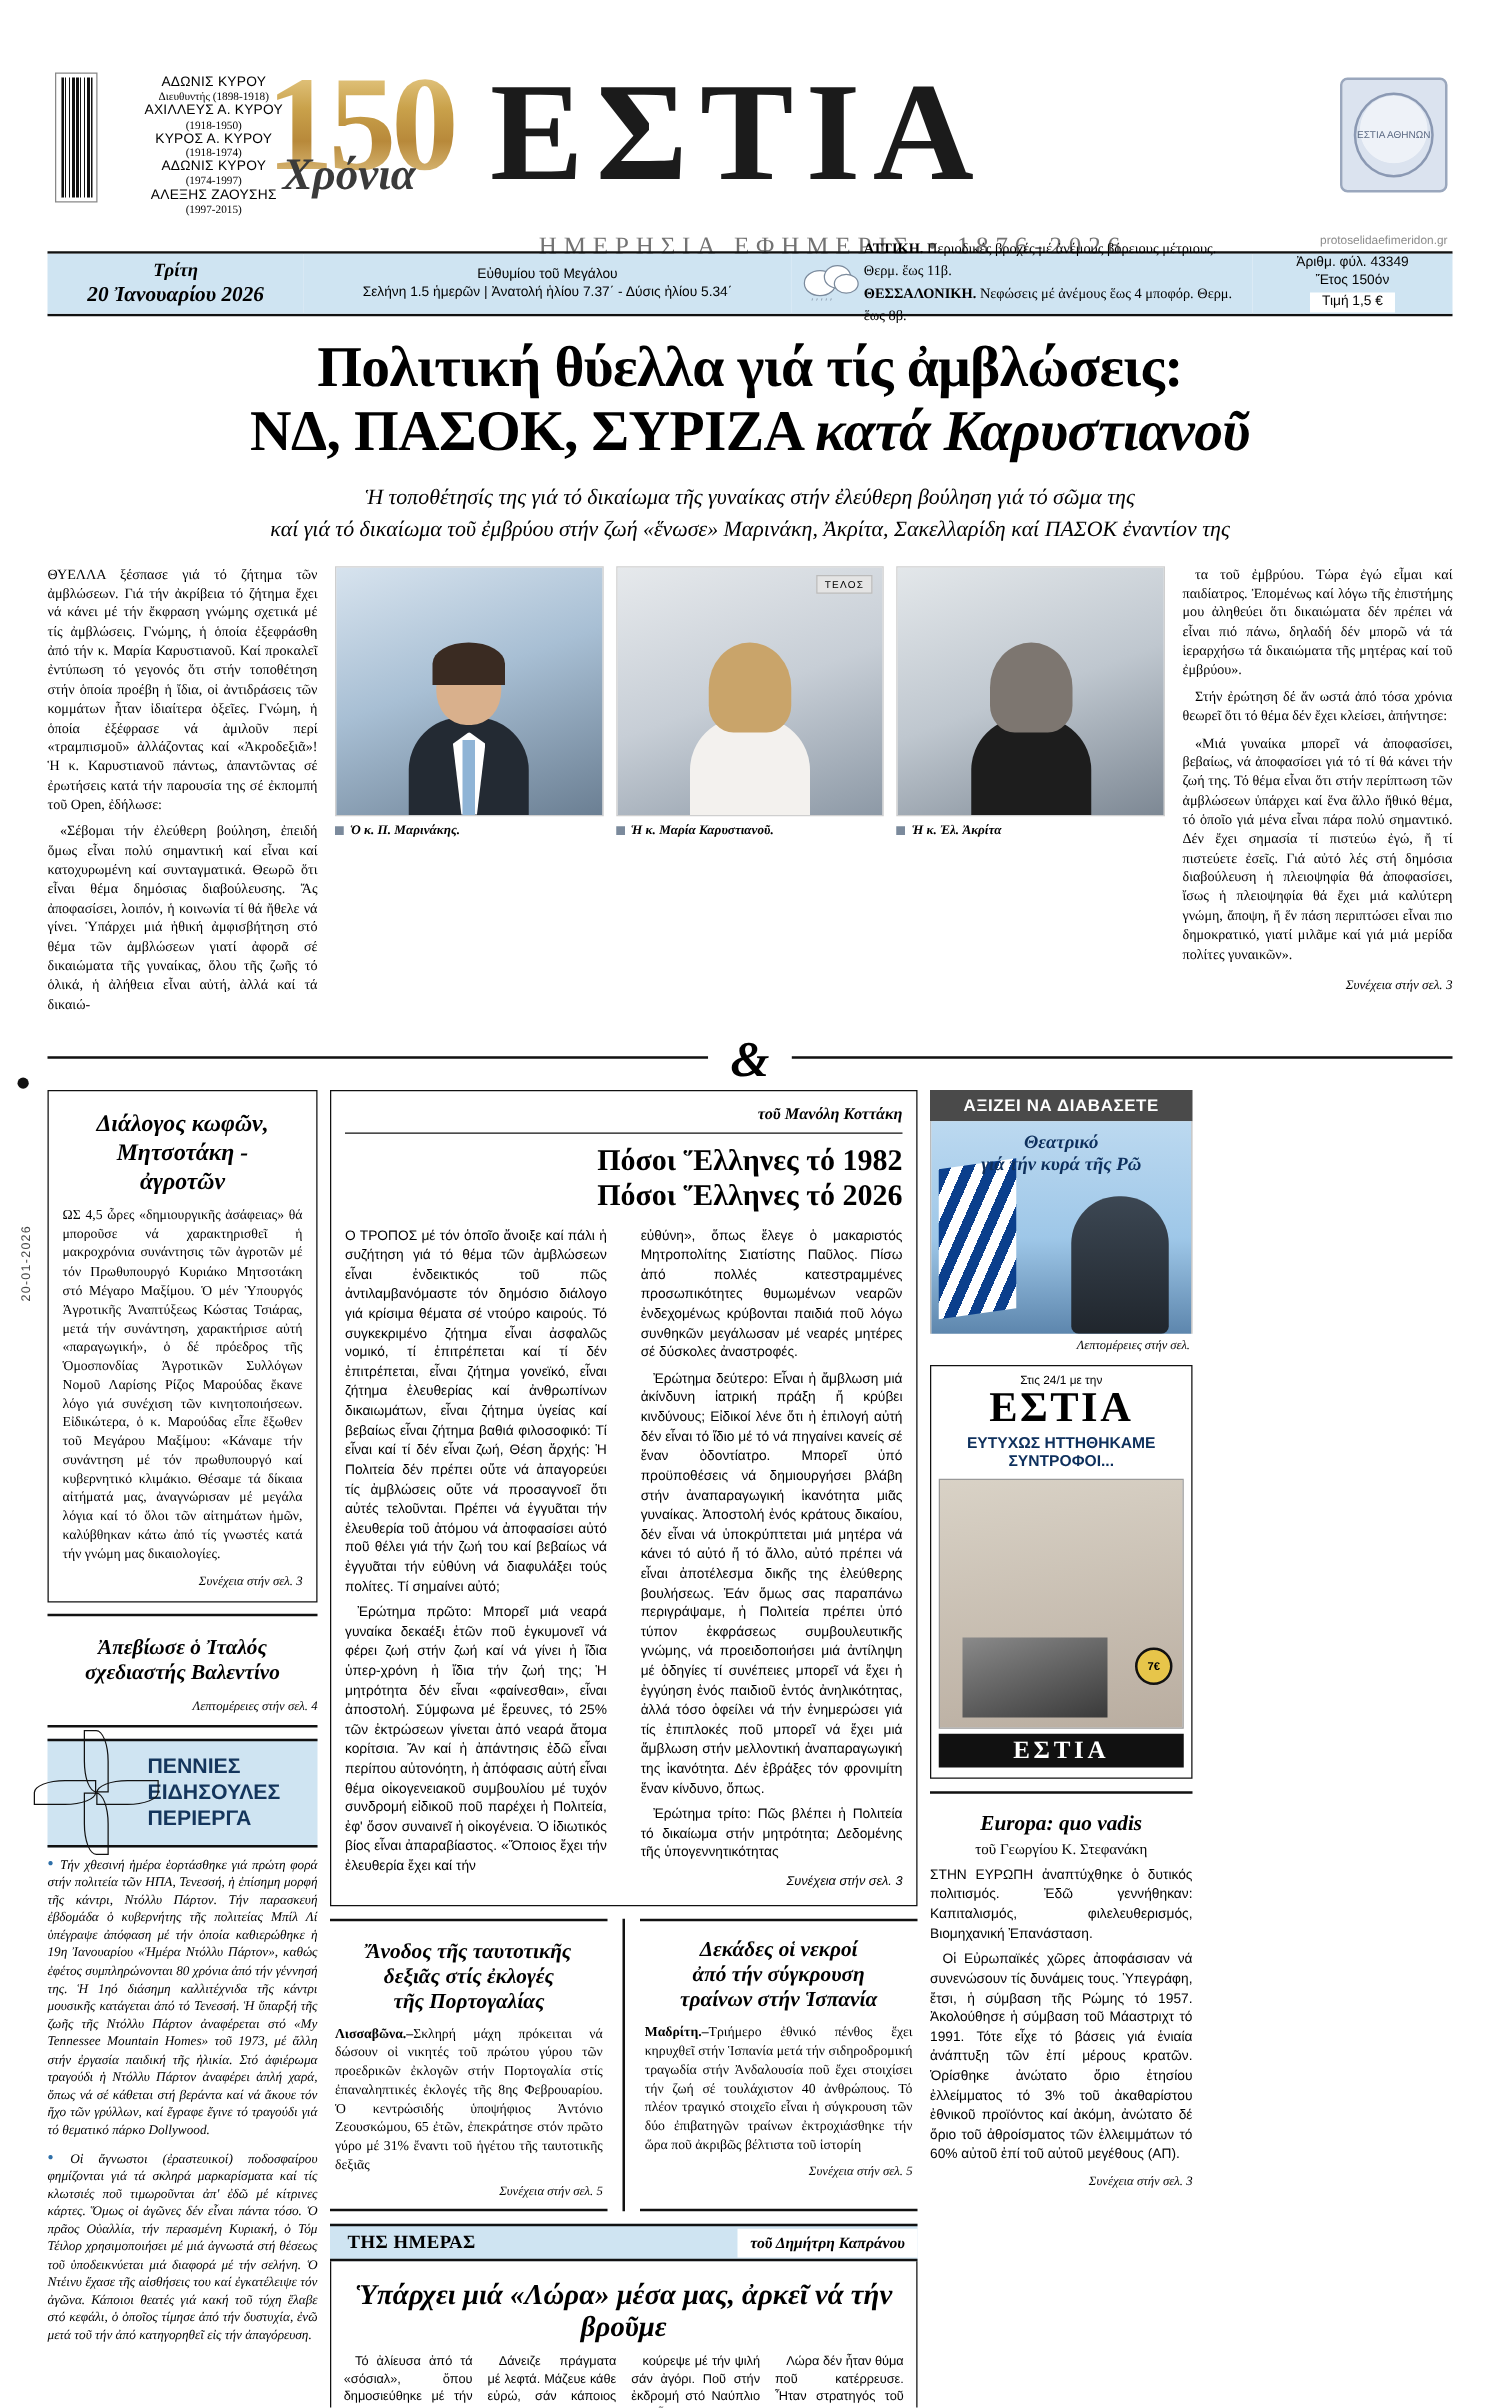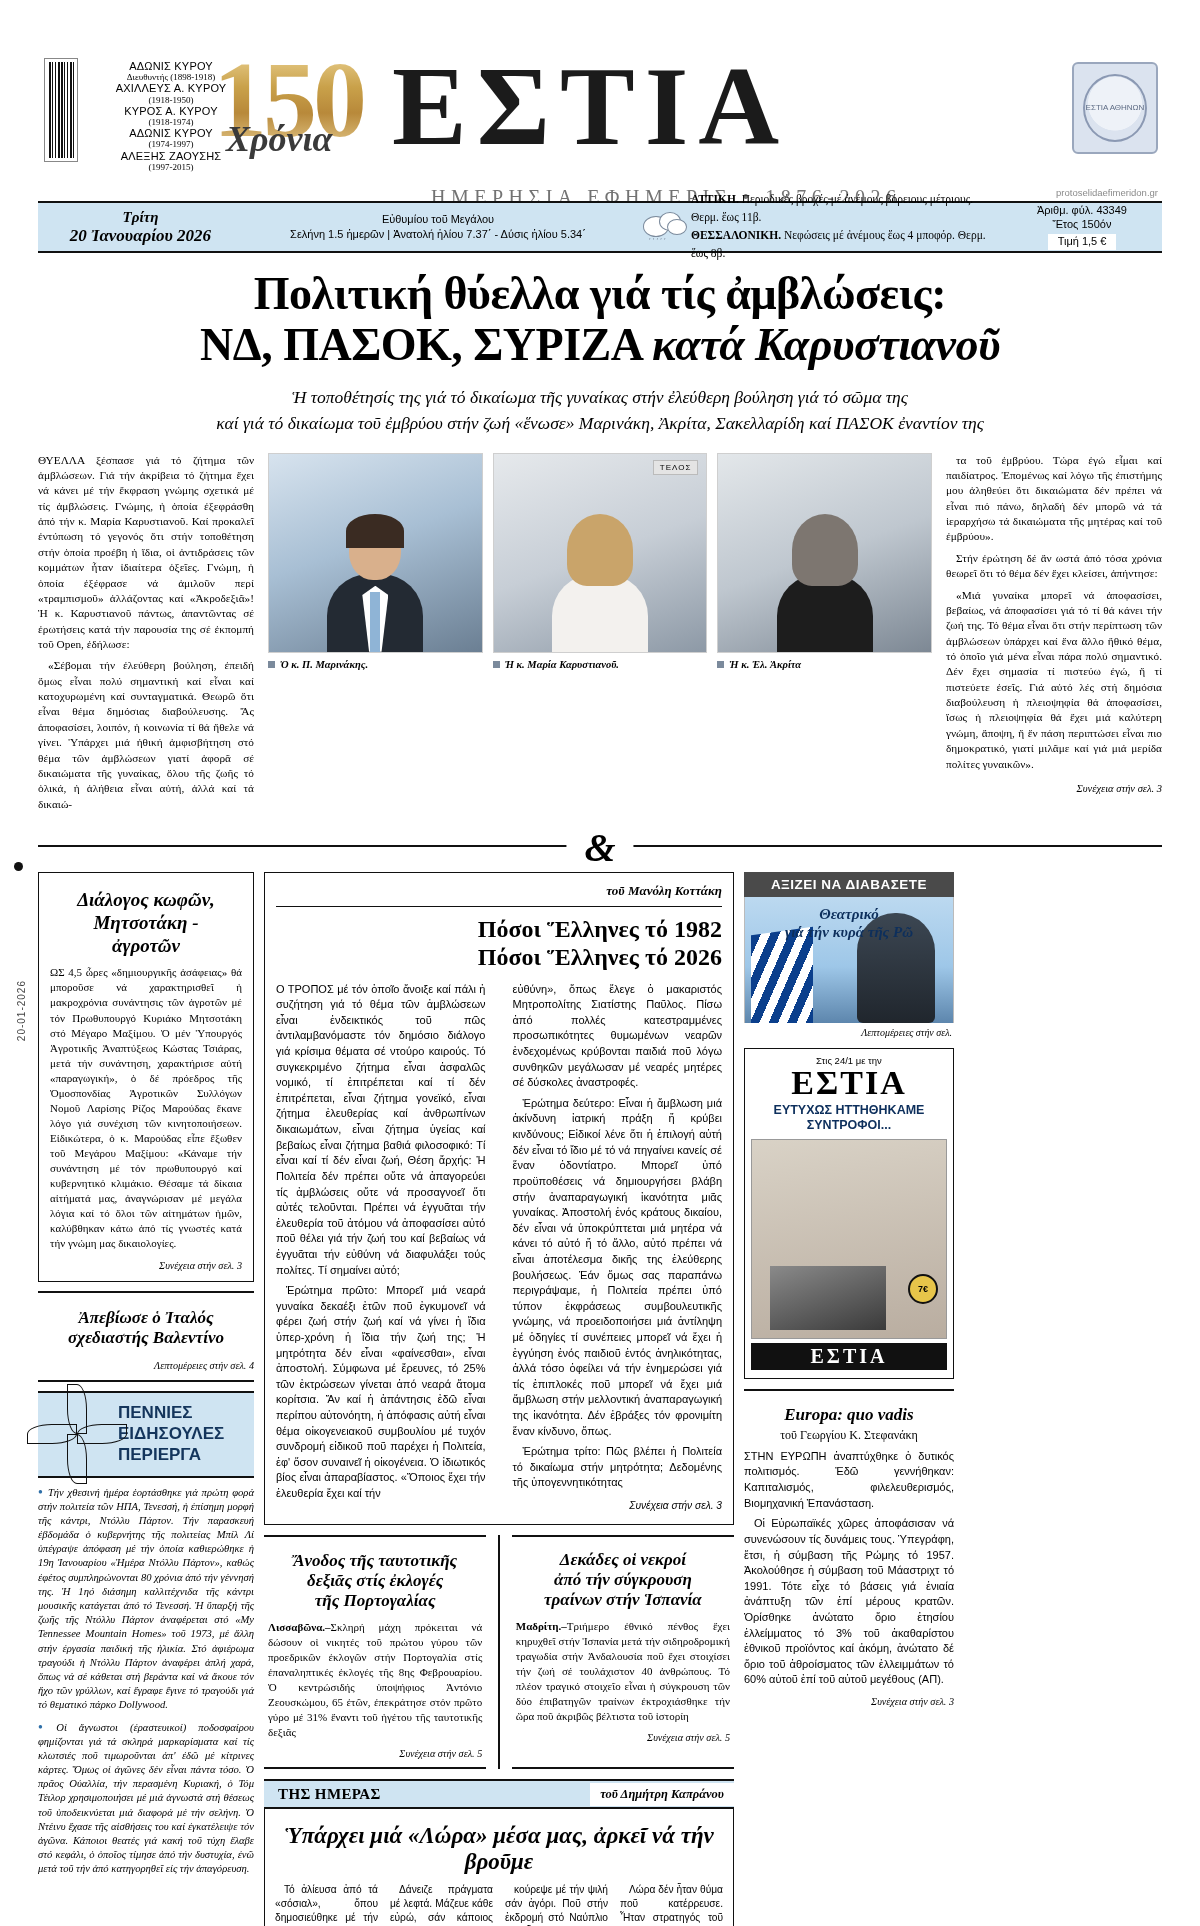--- a/index.html
+++ b/index.html
@@ -241,21 +241,21 @@
   .byline-bar { position: relative; height: 24px; border-bottom: 1px solid #111; }
   .byline { position:absolute; right: 0; top: 0; font-style: italic; font-weight: 700; font-size: 13px; }
   h2.center-title { font-size: 24px; font-weight: 700; text-align: right; line-height: 1.18; padding: 8px 0 10px 0; }
 
   
   .axizei-head {
     background: #4a4a4a; color:#fff; text-align:center; font-weight:700;
     font-family:"Liberation Sans", sans-serif; font-size: 13.5px; letter-spacing:.5px; padding: 5px 0;
   }
   .axizei-art {
-    height: 126px; background: linear-gradient(180deg,#bcd9f0 0%, #9ec7e8 55%, #5d86ad 100%);
+    height: 170px; background: linear-gradient(180deg,#bcd9f0 0%, #9ec7e8 55%, #5d86ad 100%);
     position:relative; overflow:hidden; border-left:1px solid #bbb; border-right:1px solid #bbb;
   }
   .axizei-art .gtitle {
     position:absolute; left: 0; right: 0; top: 8px; text-align:center;
     font-weight:700; font-size: 15px; color:#0d2f5c; font-style: italic; line-height:1.2;
   }
   .flagstripes {
     position:absolute; left: 6px; top: 34px; width: 62px; height: 120px;
     background: repeating-linear-gradient(115deg,#0b3f8c 0 9px,#fff 9px 18px);
     transform: skewY(-8deg);

